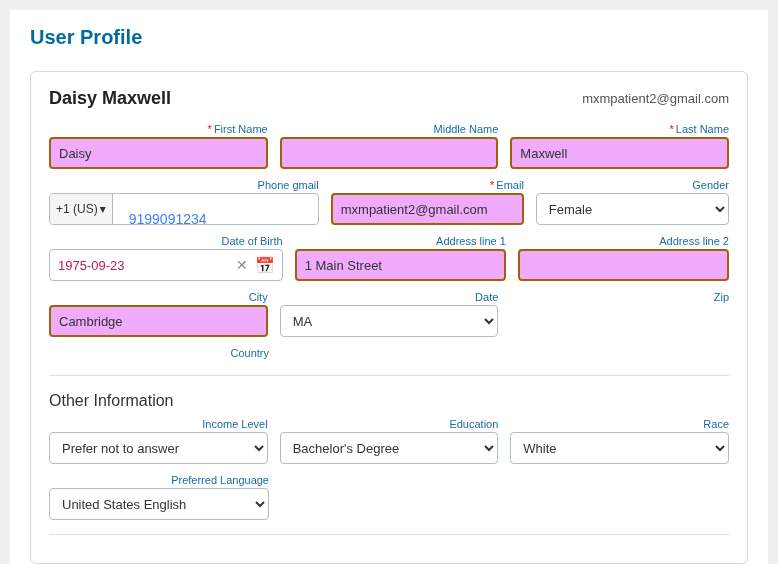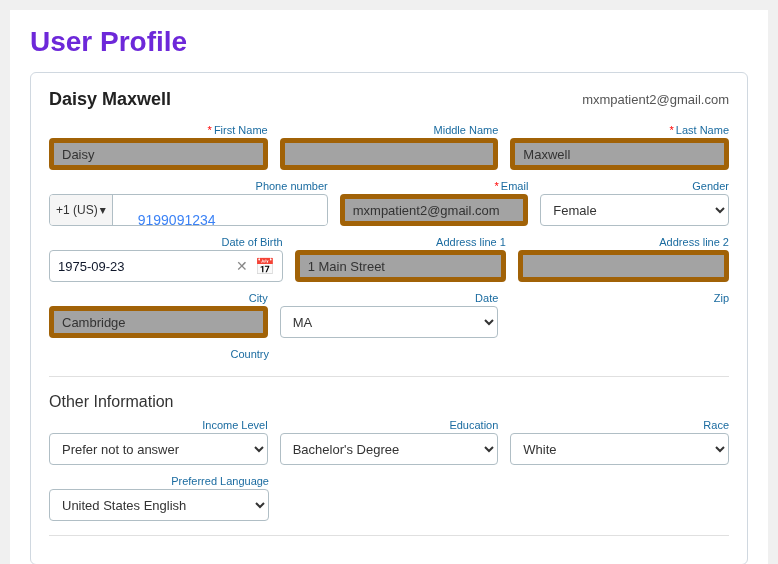--- a/index.html
+++ b/index.html
@@ -12,24 +12,24 @@
       min-height: 100vh;
       padding: 10px;
     }
     .page-wrapper {
       width: 778px;
       min-height: 564px;
       background: #fff;
       padding: 16px 20px 20px;
     }
     .page-title {
-      color: #6d28d9;
-      font-size: 28px;
+      color: #0369a1;
+      font-size: 20px;
       font-weight: bold;
-      margin-bottom: 14px;
+      margin-bottom: 22px;
     }
     .card {
       border: 1px solid #d0d8e0;
       border-radius: 6px;
       padding: 16px 18px 18px;
       background: #fff;
     }
     .user-name-row {
       display: flex;
       justify-content: space-between;
@@ -61,43 +61,43 @@
       font-size: 11px;
       color: #1a6ba0;
       margin-bottom: 2px;
       padding-left: 2px;
     }
     .form-label .required {
       color: red;
       margin-right: 2px;
     }
     .form-input {
-      border: 5px solid #a16207;
+      border: 2px solid #a16207;
       border-radius: 4px;
       padding: 5px 8px;
       font-size: 13px;
       color: #333;
       height: 32px;
-      background: #a3a3a3;
+      background: #f0abfc;
       width: 100%;
     }
     .form-select {
       border: 1px solid #b0bec5;
       border-radius: 4px;
       padding: 7px 8px;
       font-size: 13px;
       color: #333;
       height: 32px;
       background: #fff;
       width: 100%;
       appearance: auto;
     }
     .phone-row {
       display: flex;
-      gap: 17px;
+      gap: 8px;
       border: 1px solid #b0bec5;
       border-radius: 4px;
       overflow: hidden;
       height: 32px;
     }
     .phone-prefix {
       background: #f5f5f5;
       border-right: 1px solid #b0bec5;
       padding: 5px 6px;
       font-size: 12px;
@@ -119,21 +119,21 @@
       display: flex;
       align-items: center;
       border: 1px solid #b0bec5;
       border-radius: 4px;
       height: 32px;
       padding: 0 6px;
     }
     .dob-input {
       border: none;
       font-size: 13px;
-      color: #0f172a;
+      color: #be185d;
       flex: 1;
       outline: none;
       padding: 0 2px;
     }
     .dob-icon {
       cursor: pointer;
       color: #555;
       margin-left: 4px;
     }
     .dob-clear {
@@ -181,21 +181,21 @@
       <div class="form-group">
         <label class="form-label">
           <span class="required">*</span><span>Last Name</span>
         </label>
         <input class="form-input" type="text" value="Maxwell" style="">
       </div>
     </div>
 
     <div class="form-row">
       <div class="form-group">
-        <label class="form-label">Phone number</label>
+        <label class="form-label">Phone gmail</label>
         <div class="phone-row">
           <div class="phone-prefix">
             <span>+1 (US)</span>
             <span style="margin-left:2px;">▾</span>
           </div>
           <input class="phone-input" type="text" value="9199091234" style="">
         </div>
       </div>
       <div class="form-group">
         <label class="form-label">

